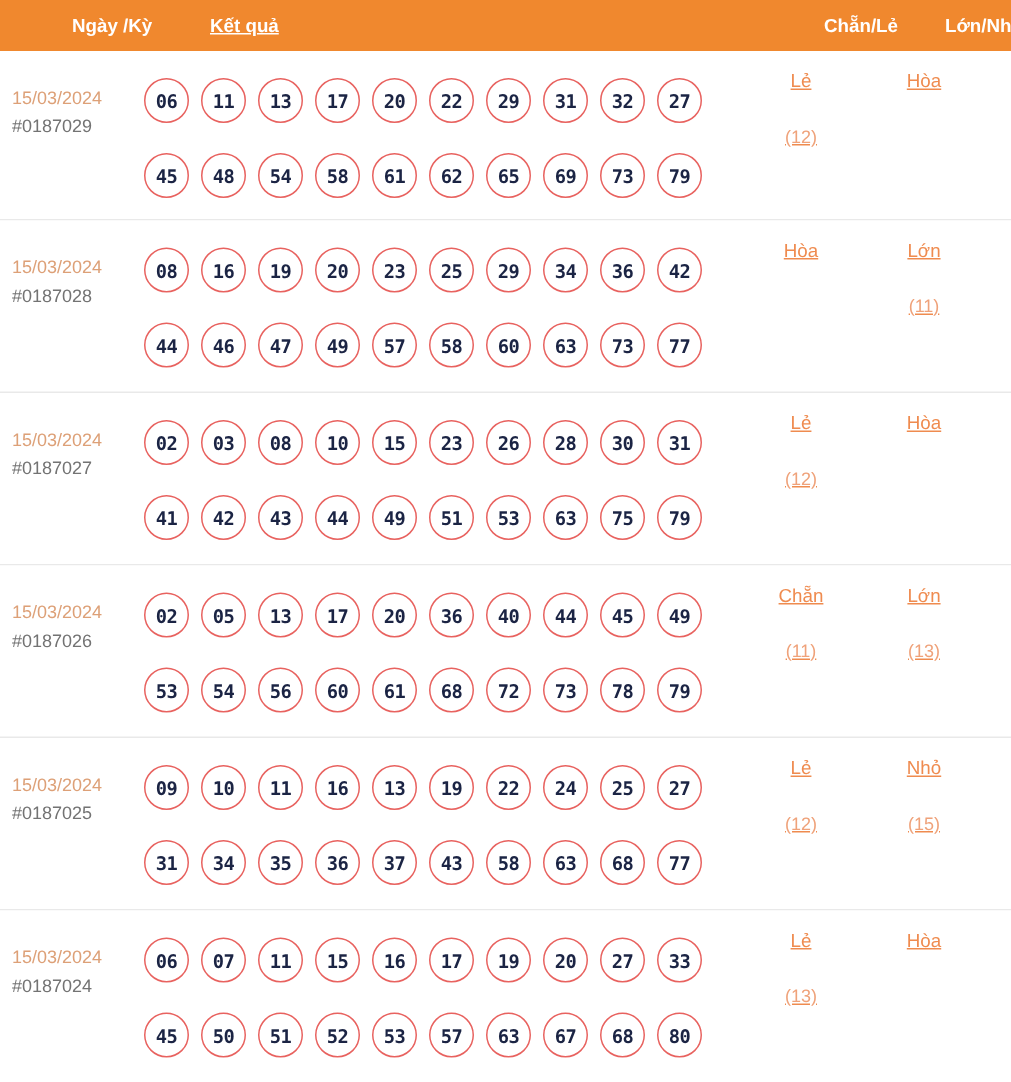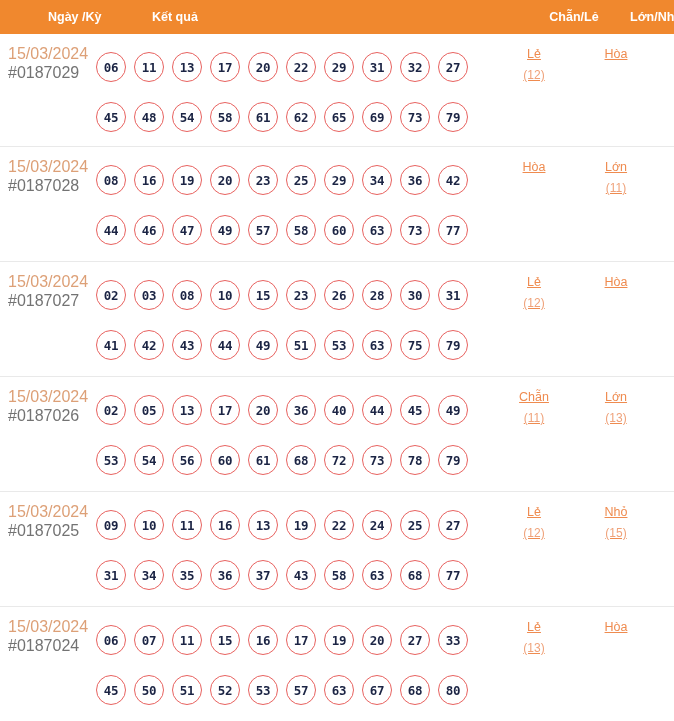--- a/index.html
+++ b/index.html
@@ -28,40 +28,40 @@
   }
   .th {
     position: absolute;
     top: 0;
     height: 34px;
     line-height: 34px;
     white-space: nowrap;
     margin-left: 40px;
   }
   .th-date   { left: 8px; }
-  .th-result { left: 112px; }
+  .th-result { left: 100px; text-decoration: underline; }
   .th-oddeven{ left: 496px; width: 76px; text-align: center; }
   .th-bigsml { left: 578px; width: 76px; text-align: center; }
 
   
   .row {
     position: relative;
     height: 115px;
     border-bottom: 1px solid #e9e9e9;
     background: #ffffff;
   }
   .row:first-of-type { height: 113px; }
   .row:last-of-type  { border-bottom: none; height: 111px; }
 
   .row-date {
     position: absolute;
     left: 8px;
-    top: 10px;
+    top: 22px;
     width: 84px;
-    font-size: 16px;
+    font-size: 12px;
     line-height: 19px;
     color: #dda077;
     white-space: nowrap;
   }
   .row-date .kyno { color: #737373; display: block; }
 
   .balls {
     position: absolute;
     left: 96px;
     top: 8px;
@@ -100,20 +100,21 @@
     color: #ef8b4f;
     white-space: nowrap;
     text-decoration: underline;
   }
   .col-oddeven { left: 496px; }
   .col-bigsmall{ left: 578px; }
   .col-tag .count {
     display: block;
     color: #efa27a;
     font-size: 12px;
+    margin-top: 16px;
   }
   .col-tag .count:empty { display: none; }
 </style>
 </head>
 <body>
 
 <div class="table">
 
   <div class="thead">
     <div class="th th-date">Ngày /Kỳ</div>

